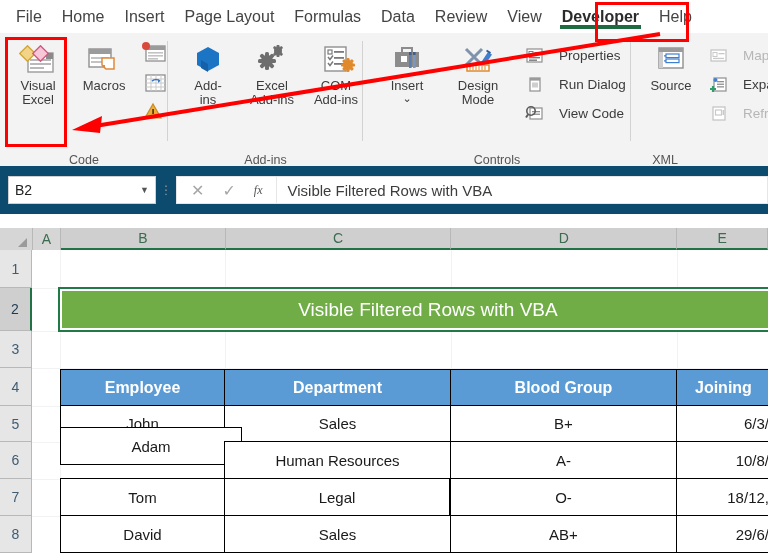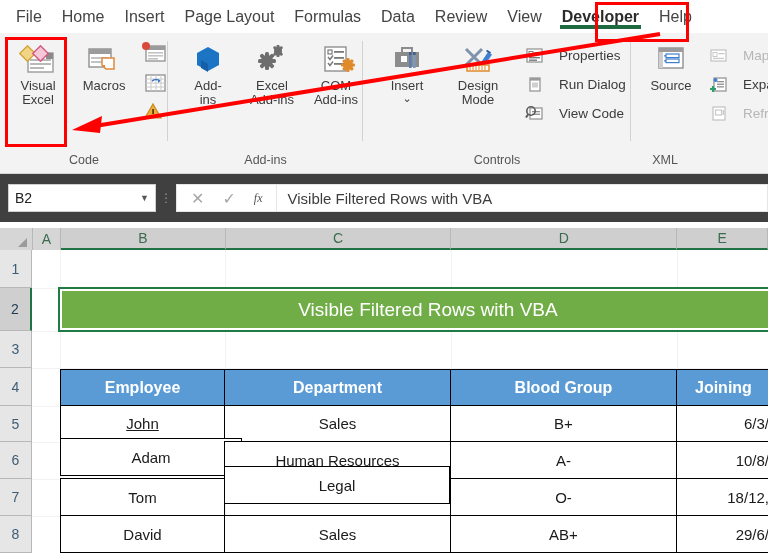--- a/index.html
+++ b/index.html
@@ -51,21 +51,21 @@
   .smallcol{display:flex;flex-direction:column;margin-top:8px;gap:1px;}
   .smallbtn{
     display:flex;align-items:center;gap:15px;font-size:13.5px;color:#3b3b3b;
     padding:2px 4px;height:24px;white-space:nowrap;
   }
   .smallbtn.disabled{color:#b6b6b6;}
   .stackicons{display:flex;flex-direction:column;align-items:center;gap:2px;margin-top:8px;}
 
   
   .fbar{
-    position:absolute;left:0;top:174px;width:768px;height:48px;background:#404040;
+    position:absolute;left:0;top:166px;width:768px;height:48px;background:#0c4a6e;
     display:flex;align-items:center;
   }
   .namebox{
     margin-left:8px;width:134px;height:26px;border:1px solid #d0d0d0;background:#fff;
     display:flex;align-items:center;justify-content:space-between;padding:0 6px;
     font-size:14px;color:#222;
   }
   .nb-caret{font-size:9px;color:#555;}
   .dots{width:20px;text-align:center;color:#9a9a9a;font-size:12px;line-height:4px;}
   .fb-btns{display:flex;align-items:center;gap:18px;padding:0 14px;height:26px;border:1px solid #e6e6e6;border-right:none;background:#fff;}
@@ -517,37 +517,37 @@
       <div class="cell" style="left:192px;top:155px;width:227px;height:37px;">
           <span>Sales</span>
         </div>
       <div class="cell" style="left:418px;top:155px;width:227px;height:37px;">
           <span>B+</span>
         </div>
       <div class="cell" style="left:644px;top:155px;width:100px;height:37px;justify-content:flex-end;padding-right:6px;">
           <span>6/3/</span>
         </div>
 
-      <div class="cell" style="left:28px;top:188px;width:182px;height:38px;">
+      <div class="cell" style="left:28px;top:177px;width:182px;height:38px;">
           <span>Adam</span>
         </div>
       <div class="cell" style="left:192px;top:191px;width:227px;height:38px;">
           <span>Human Resources</span>
         </div>
       <div class="cell" style="left:418px;top:191px;width:227px;height:38px;">
           <span>A-</span>
         </div>
       <div class="cell" style="left:644px;top:191px;width:100px;height:38px;justify-content:flex-end;padding-right:6px;">
           <span>10/8/</span>
         </div>
 
       <div class="cell" style="left:28px;top:228px;width:165px;height:38px;">
           <span>Tom</span>
         </div>
-      <div class="cell" style="left:192px;top:216px;width:226px;height:38px;">
+      <div class="cell" style="left:192px;top:228px;width:226px;height:38px;">
           <span>Legal</span>
         </div>
       <div class="cell" style="left:418px;top:228px;width:227px;height:38px;">
           <span>O-</span>
         </div>
       <div class="cell" style="left:644px;top:228px;width:100px;height:38px;justify-content:flex-end;padding-right:6px;">
           <span>18/12,</span>
         </div>
 
       <div class="cell" style="left:28px;top:265px;width:165px;height:38px;">

